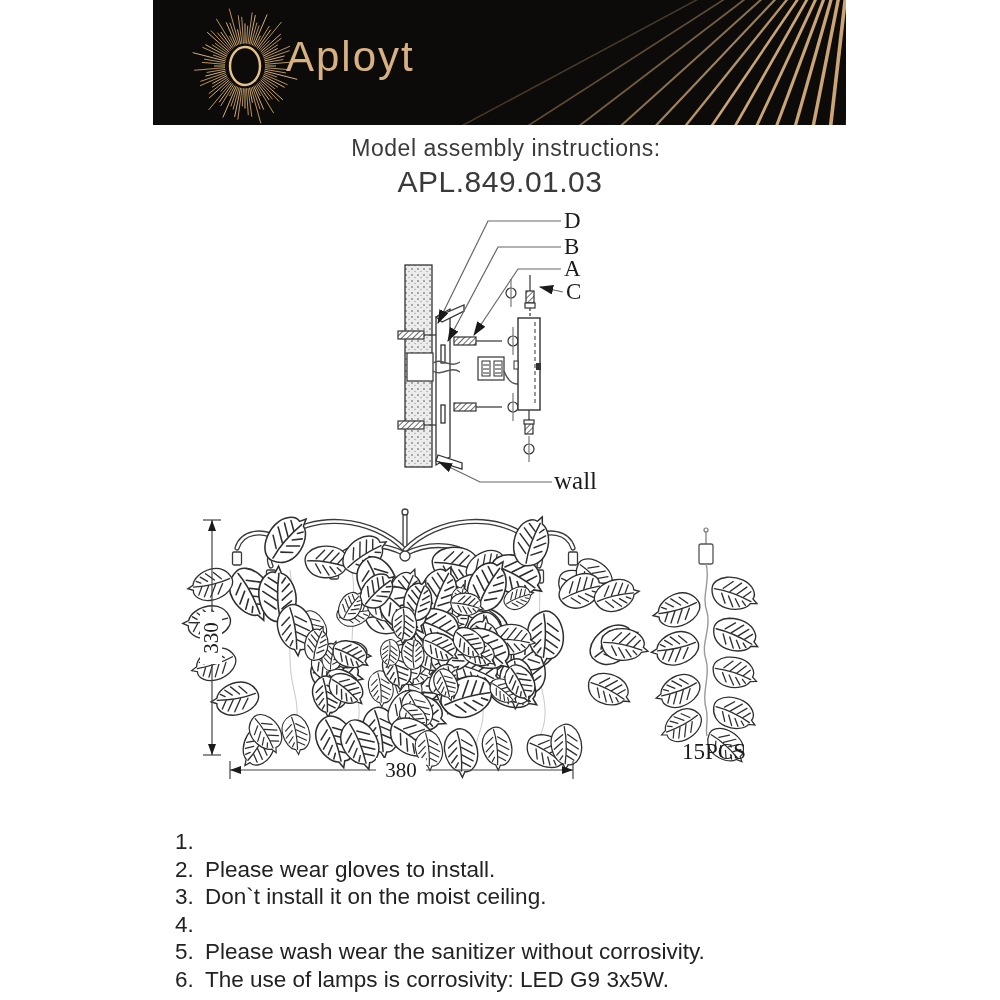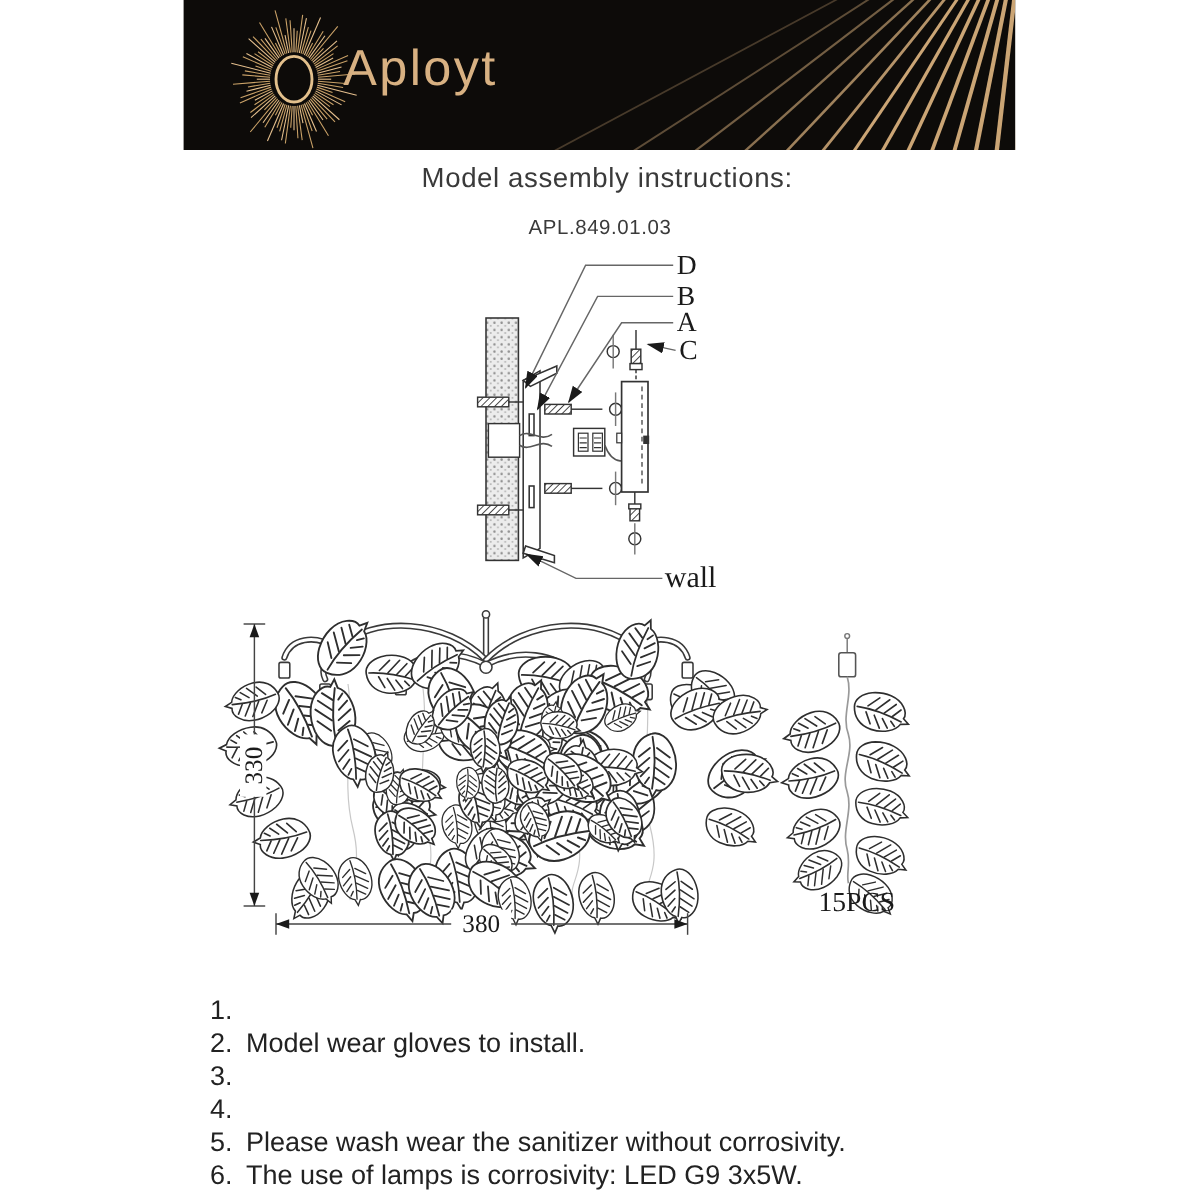--- a/index.html
+++ b/index.html
@@ -6,21 +6,21 @@
   .page{position:relative;width:1000px;height:1000px;background:#fff;overflow:hidden;
         font-family:"Liberation Sans",sans-serif;border-radius:27px;}
   
   .banner{position:absolute;left:153px;top:0;width:693px;height:125px;background:#0d0b09;}
   .banner svg{position:absolute;left:0;top:0;}
   .brand{position:absolute;left:133px;top:33px;font-size:42px;font-weight:400;
          letter-spacing:2px;color:#d8b182;font-family:"Liberation Sans",sans-serif;}
   
   .title-block{position:absolute;left:0;top:135px;width:1000px;text-align:center;color:#3a3a3a;}
   .title-line1{font-size:23px;letter-spacing:.5px;margin-left:12px;}
-  .title-line2{font-size:17px;margin-top:18px;letter-spacing:.5px;}
+  .title-line2{font-size:30px;margin-top:3px;letter-spacing:.5px;}
   
   .mount-svg{position:absolute;left:380px;top:195px;}
   .dim-svg{position:absolute;left:140px;top:500px;}
   text.tech{font-family:"Liberation Serif",serif;fill:#1a1a1a;}
   
   .instructions{position:absolute;left:175px;top:828px;margin:0;padding:0;list-style:none;
                 color:#222;font-size:22.5px;}
   .instructions li{display:flex;line-height:27.6px;}
   .instructions .num{width:30px;flex-shrink:0;}
   .instructions .txt{white-space:nowrap;}
@@ -439,24 +439,25 @@
     </g>
     <text class="tech" x="574" y="259" font-size="23" text-anchor="middle">15PCS</text>
   </svg>
 
   <ol class="instructions">
     <li>
       <span class="num">1.</span>
       </li>
     <li>
       <span class="num">2.</span>
-      <span class="txt">Model wear gloves to install.</span>
+      <span class="txt">Please wear gloves to install.</span>
       </li>
     <li>
       <span class="num">3.</span>
+      <span class="txt">Don`t install it on the moist ceiling.</span>
       </li>
     <li>
       <span class="num">4.</span>
       </li>
     <li>
       <span class="num">5.</span>
       <span class="txt">Please wash wear the sanitizer without corrosivity.</span>
       </li>
     <li>
       <span class="num">6.</span>

